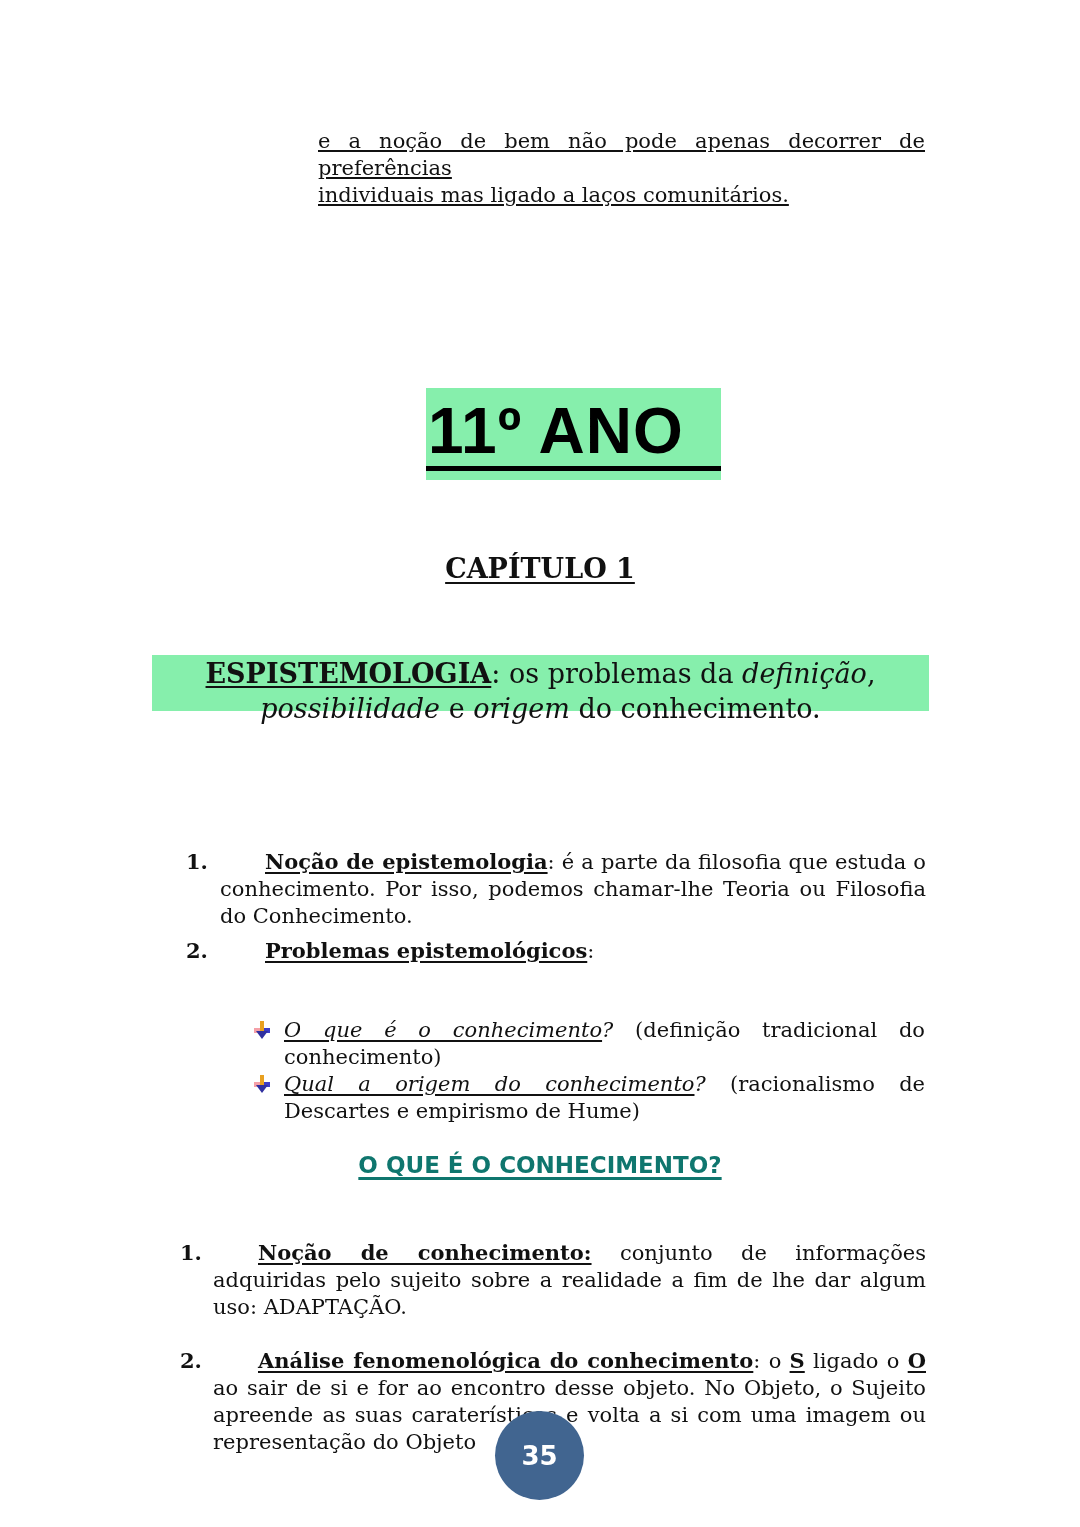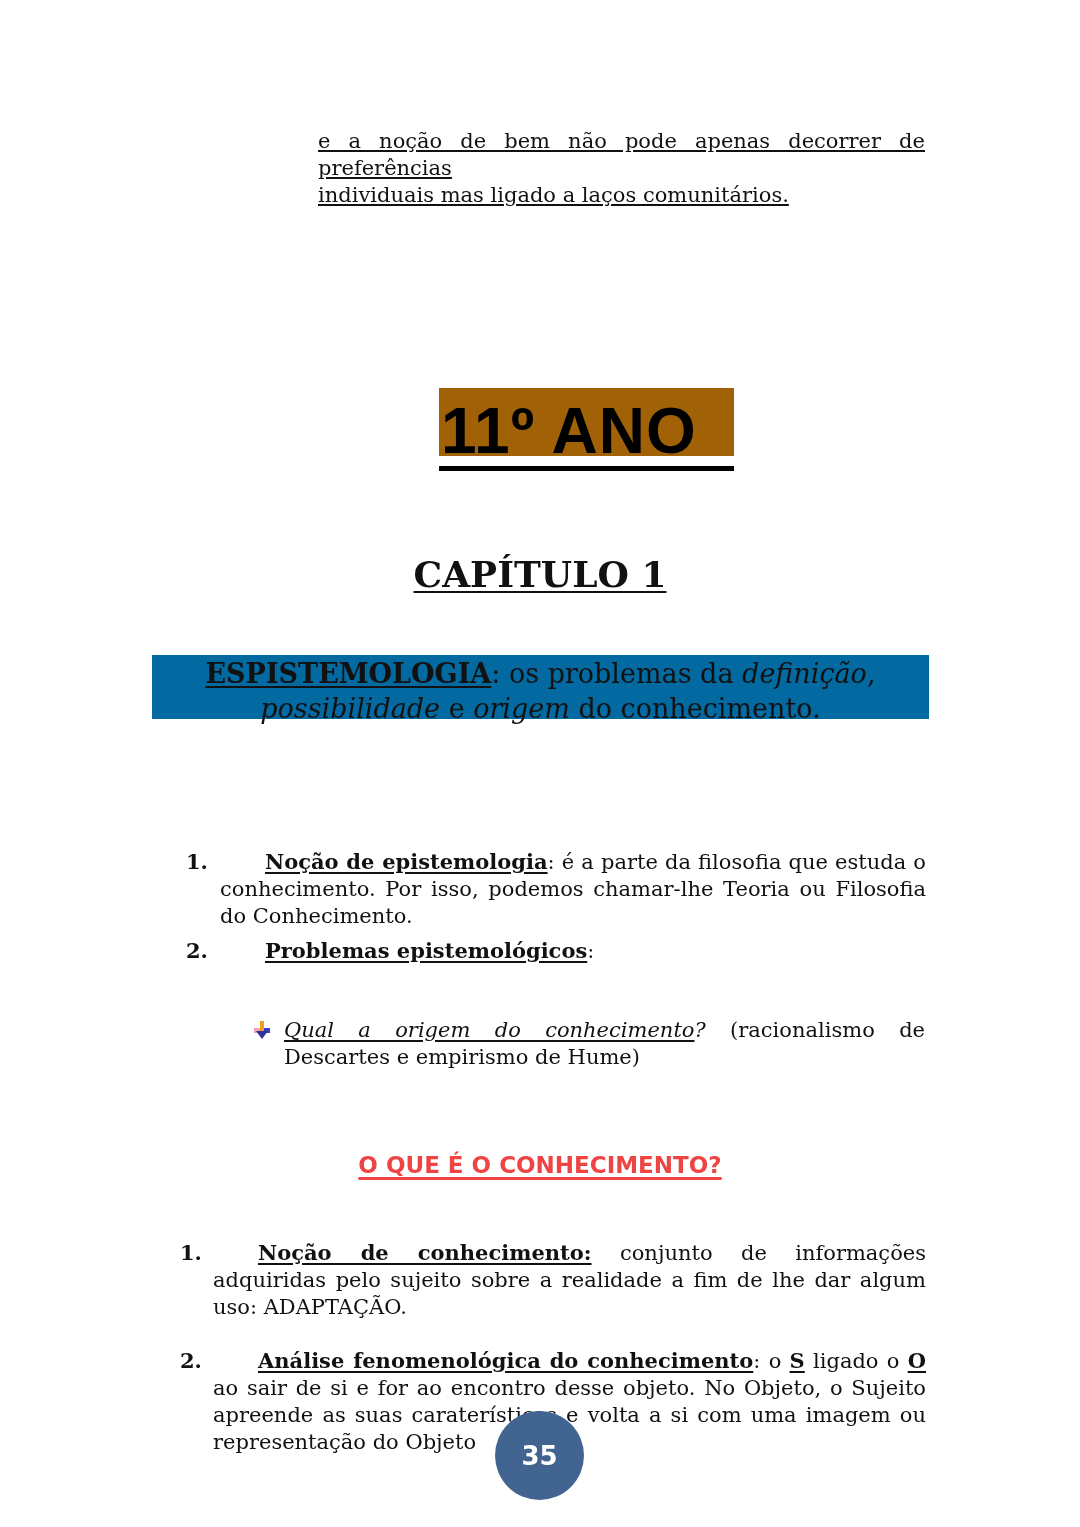--- a/index.html
+++ b/index.html
@@ -2,40 +2,40 @@
 <html><head>
 <meta charset="utf-8">
 <style>
   html, body { margin: 0; padding: 0; background: #ffffff; }
   body { width: 1080px; height: 1527px; position: relative; overflow: hidden;
          font-family: "DejaVu Serif", "Liberation Serif", serif; color: #111; }
   .abs { position: absolute; }
   .para { font-size: 21px; line-height: 27px; text-align: justify; text-align-last: auto; }
   .intro { left: 318px; top: 128px; width: 607px; text-decoration: underline; }
   .intro .l1 { text-align: justify; text-align-last: justify; display: block; }
-  .ano-box { left: 439px; top: 388px; width: 295px; height: 68px; background: #a16207; }
+  .ano-box { left: 426px; top: 388px; width: 295px; height: 92px; background: #86efac; }
   .ano-text { position: absolute; left: 2px; top: 8px; font-family: "Liberation Sans", "DejaVu Sans", sans-serif;
               font-weight: bold; font-size: 64px; line-height: 70px; letter-spacing: 1px; color: #000; white-space: nowrap; }
   .ano-rule { position: absolute; left: 0; right: 0; top: 78px; height: 5px; background: #000; }
-  .capitulo { left: 0; width: 1080px; top: 553px; text-align: center; font-weight: bold; font-size: 36px;
+  .capitulo { left: 0; width: 1080px; top: 553px; text-align: center; font-weight: bold; font-size: 27px;
               text-decoration: underline; text-decoration-thickness: 2px; text-underline-offset: 4px; color: #111; }
-  .epi-box { left: 152px; top: 655px; width: 777px; height: 64px; background: #0369a1;
+  .epi-box { left: 152px; top: 655px; width: 777px; height: 56px; background: #86efac;
              text-align: center; font-size: 27px; line-height: 35px; color: #111; }
   .epi-box .b { font-weight: bold; text-decoration: underline; text-underline-offset: 3px; }
   .list1 { left: 186px; top: 848px; width: 740px; }
   .li { position: relative; padding-left: 34px; }
   .li .num { position: absolute; left: 0; top: 0; font-weight: bold; }
   .li .hd { font-weight: bold; text-decoration: underline; text-underline-offset: 3px; margin-left: 45px; }
   .bul { left: 252px; top: 1017px; width: 673px; }
   .bul .item { position: relative; padding-left: 32px; }
   .bul .arrow { position: absolute; left: 0; top: 3px; width: 20px; height: 20px; }
   .bul .q { font-style: italic; text-decoration: underline; text-underline-offset: 3px; }
   .oque { left: 0; width: 1080px; top: 1152px; text-align: center; font-family: "DejaVu Sans", "Liberation Sans", sans-serif;
           font-weight: bold; font-size: 23px; letter-spacing: 0px; text-decoration: underline; text-decoration-thickness: 3px;
-          text-underline-offset: 4px; color: #ef4444; }
+          text-underline-offset: 4px; color: #0f766e; }
   .list2 { left: 180px; top: 1239px; width: 746px; }
   .list2 .li { padding-left: 33px; }
   .gap { height: 26px; }
   .u { text-decoration: underline; font-weight: bold; text-underline-offset: 3px; }
   .pagenum { left: 495px; top: 1411px; width: 89px; height: 89px; border-radius: 50%; background: #416590;
              color: #fff; font-family: "DejaVu Sans", "Liberation Sans", sans-serif; font-weight: bold; font-size: 26px;
              display: flex; align-items: center; justify-content: center; }
 </style>
 </head>
 <body>
@@ -73,20 +73,29 @@
 </div>
 
 <div class="abs para bul">
   <div class="item">
     <svg class="arrow" viewBox="0 0 20 20">
       <rect x="2" y="8" width="7" height="5" fill="#f5a0a8"></rect>
         <rect x="11" y="8" width="7" height="5" fill="#3c3cc8"></rect>
       <rect x="8" y="1" width="4" height="12" fill="#e8a020"></rect>
         <polygon points="4,11 16,11 10,19" fill="#3030a0"></polygon>
     </svg>
+    <span class="q">O que é o conhecimento</span><i>?</i><span> (definição tradicional do conhecimento)</span>
+  </div>
+  <div class="item">
+    <svg class="arrow" viewBox="0 0 20 20">
+      <rect x="2" y="8" width="7" height="5" fill="#f5a0a8"></rect>
+        <rect x="11" y="8" width="7" height="5" fill="#3c3cc8"></rect>
+      <rect x="8" y="1" width="4" height="12" fill="#e8a020"></rect>
+        <polygon points="4,11 16,11 10,19" fill="#3030a0"></polygon>
+    </svg>
     <span class="q">Qual a origem do conhecimento</span><i>?</i><span> (racionalismo de Descartes e empirismo de Hume)</span>
   </div>
 </div>
 
 <div class="abs oque">O QUE É O CONHECIMENTO?</div>
 
 <div class="abs para list2">
   <div class="li">
     <span class="num">1.</span>
     <span class="hd">Noção de conhecimento:</span><span> conjunto de informações adquiridas pelo sujeito sobre a realidade a fim de lhe dar algum uso: ADAPTAÇÃO.</span>

